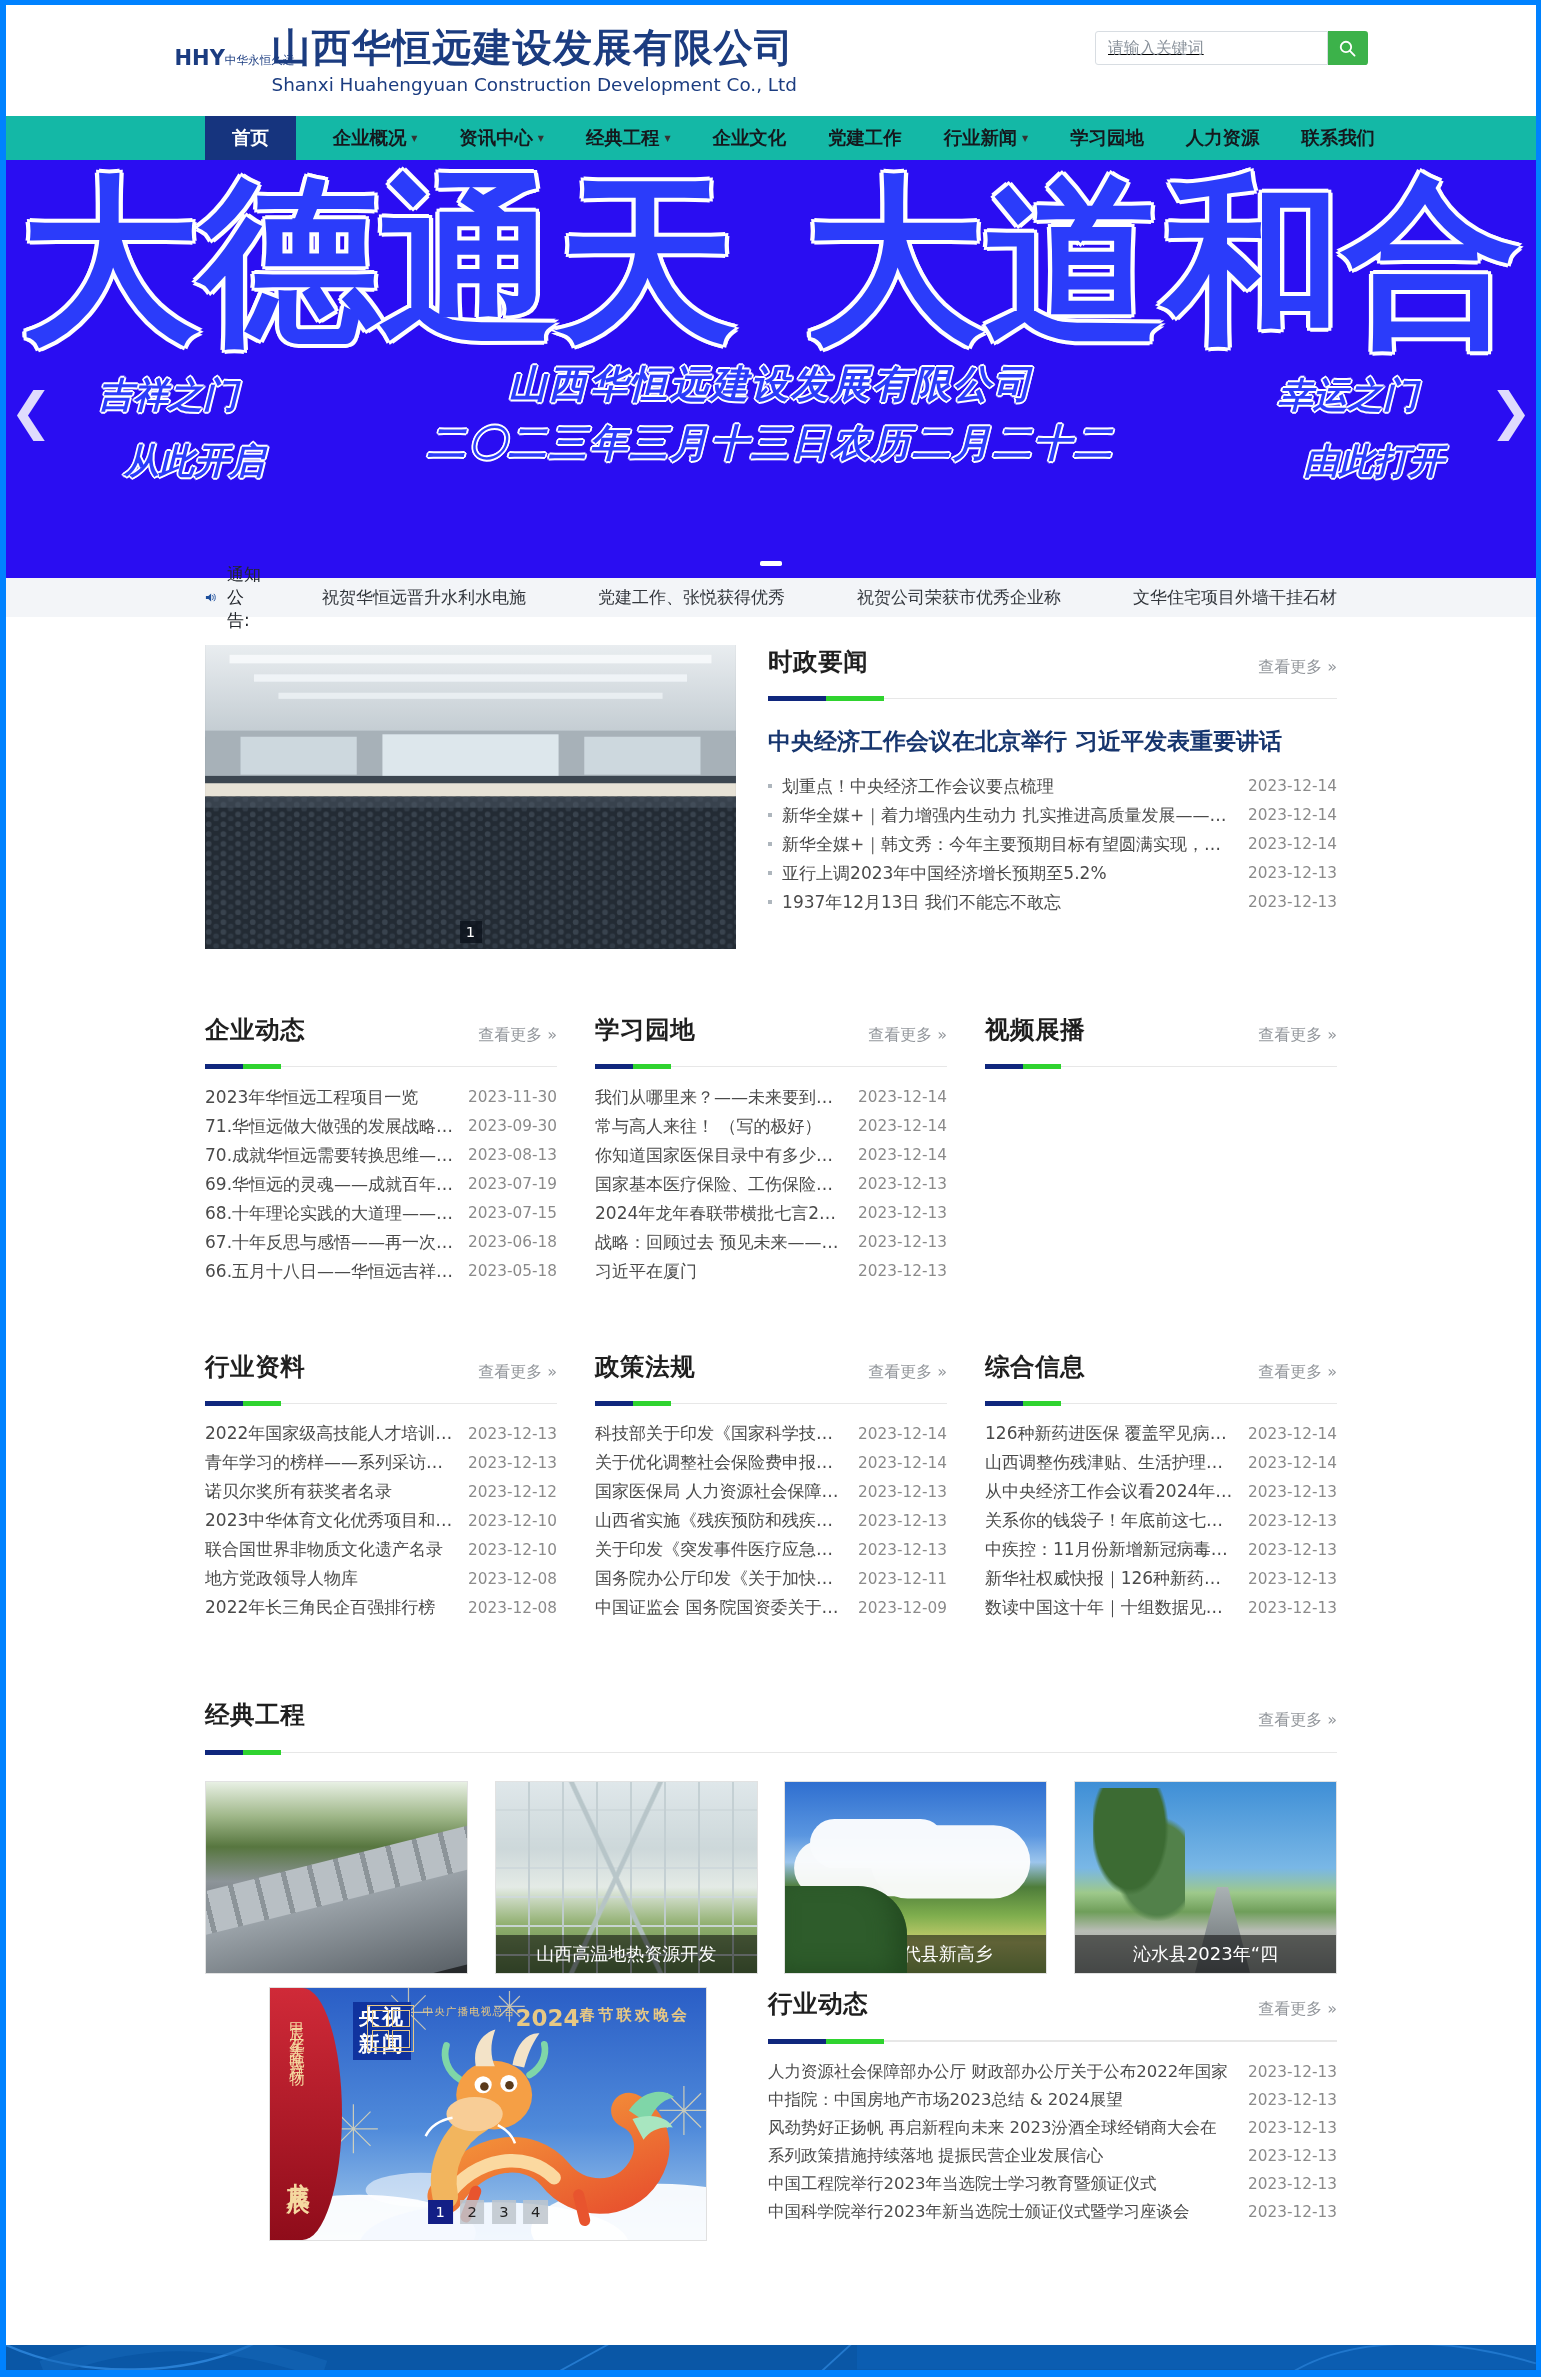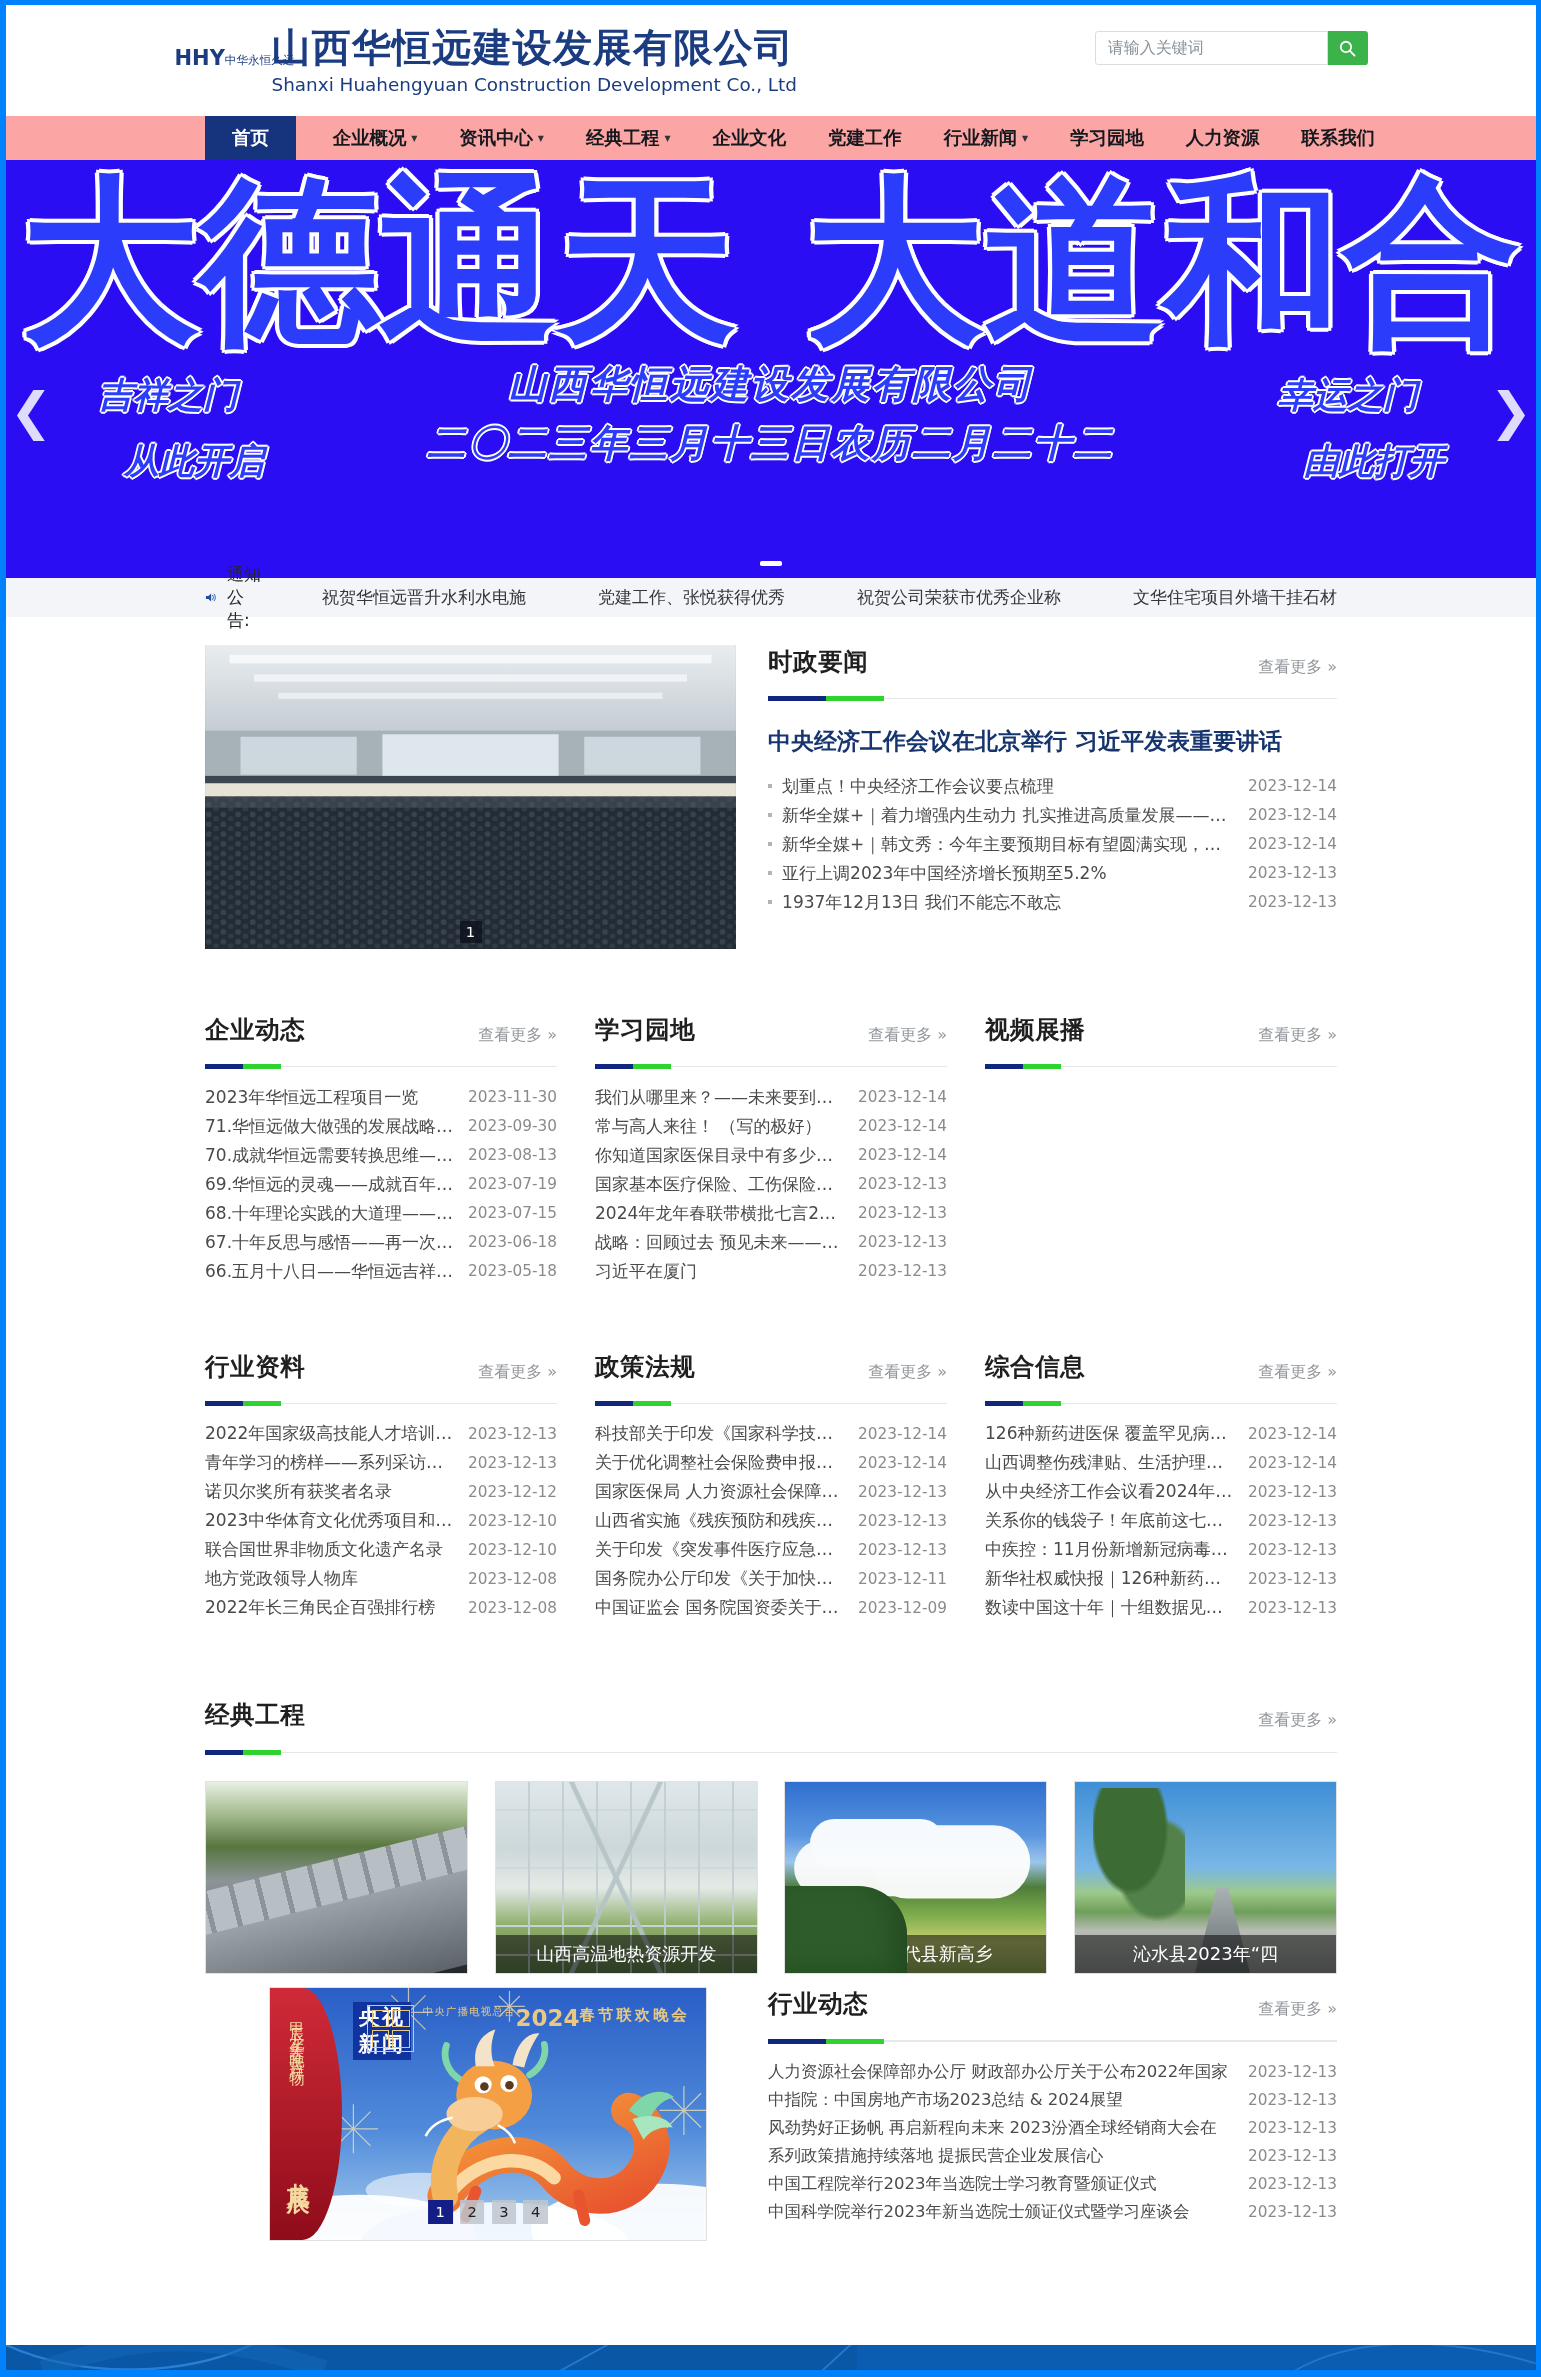--- a/index.html
+++ b/index.html
@@ -14,27 +14,27 @@
   
   .site-header { height:111px; background:#fff; }
   .head-flex { display:flex; align-items:center; height:111px; }
   .logo-block { display:flex; flex-direction:row; align-items:center; width:86px; }
   .logo-swirl { width:69px; height:69px; }
   .logo-abbr { font-size:21px; font-weight:bold; color:#1b3c80; line-height:1; margin-top:-3.7px; }
   .logo-slogan { font-size:11.6px; color:#1b3c80; margin-top:1.2px; white-space:nowrap; }
   .titles { margin-left:11px; }
   .company-cn { font-size:39px; font-weight:bold; color:#1b3c80; letter-spacing:1.2px; line-height:1.15; }
   .company-en { font-size:18.4px; color:#1b3c80; margin-top:3.7px; }
-  .search-box { margin-left:auto; display:flex; align-items:flex-end; margin-top:-24.5px; }
+  .search-box { margin-left:auto; display:flex; align-items:flex-end; margin-top:-24.5px;text-decoration:underline; }
   .search-input { width:233px; height:34px; border:0.6px solid #d8dde2; border-radius:3.1px 0 0 3.1px; font-size:16px; color:#555; padding:0 12.2px; outline:none; }
   .search-input::placeholder { color:#8a929b; }
   .search-btn { width:40px; height:34px; background:#3cb24a; border:none; border-radius:0 3.1px 3.1px 0; cursor:pointer; display:flex; align-items:center; justify-content:center; }
 
   
-  .navbar { height:44px; background:#fca5a5; }
+  .navbar { height:44px; background:#14b8a6; }
   .nav-flex { display:flex; align-items:stretch; height:44px; }
   .nav-item { display:flex; align-items:center; font-size:18.4px; font-weight:bold; color:#15181d; padding:0 21px; cursor:pointer; white-space:nowrap; }
   .nav-item .caret { font-size:12.2px; margin-left:4.9px; color:#333; }
   .nav-item.active { background:#16347e; color:#fff; padding:0 27px; margin-right:16px; }
 
   
   .banner { position:relative; height:418px; background:#2a0df2; overflow:hidden; }
   .outline-big, .outline-small {
     color:#2b3cfa; font-weight:bold; font-family:"DejaVu Serif","Liberation Serif",serif;
   }

